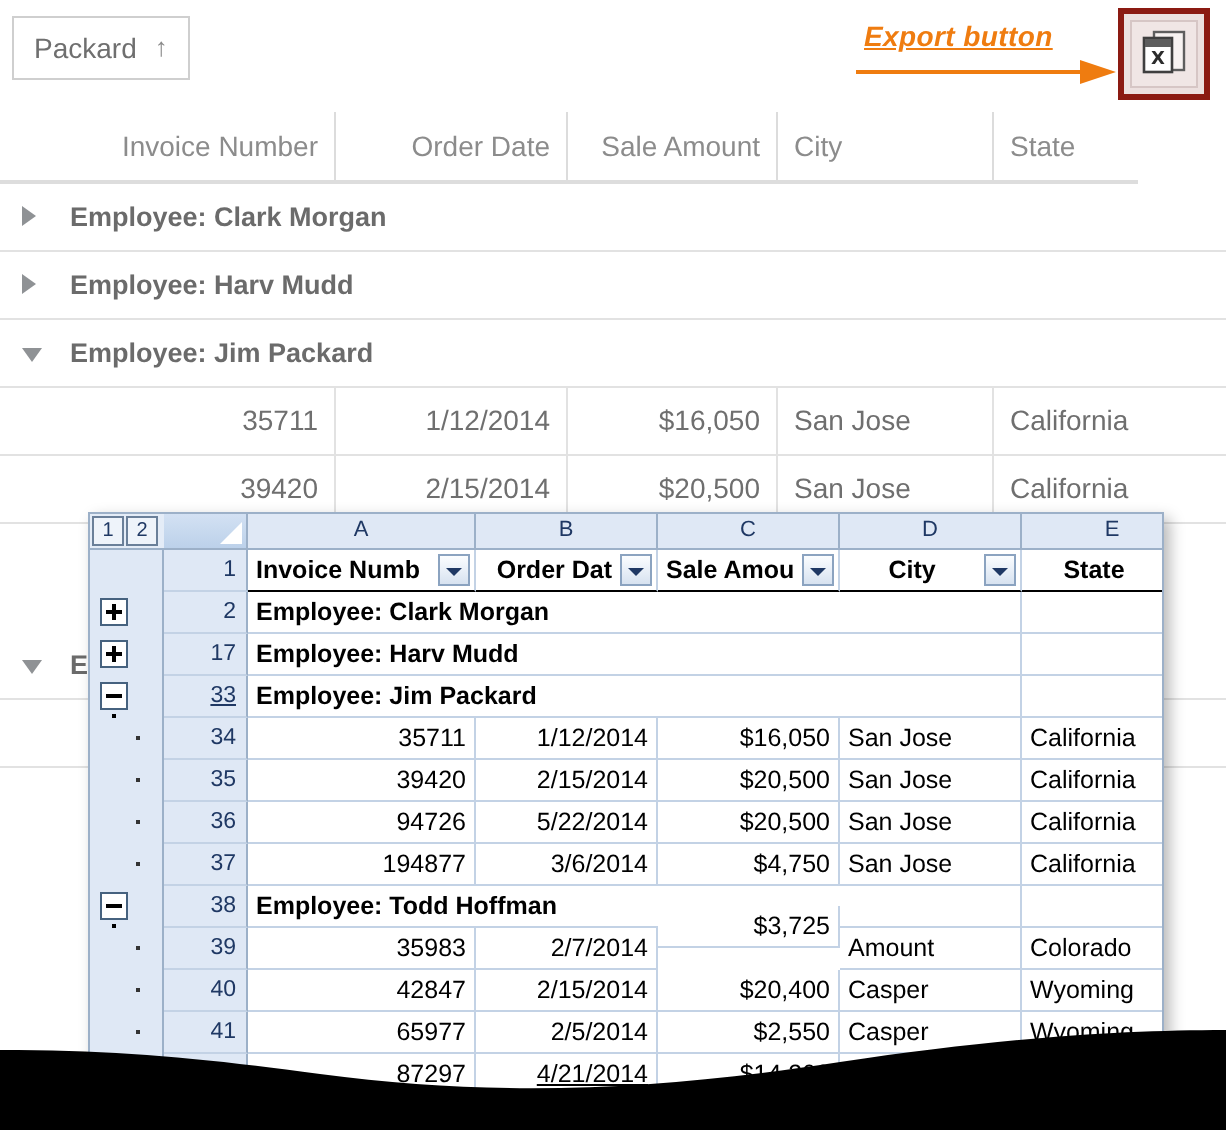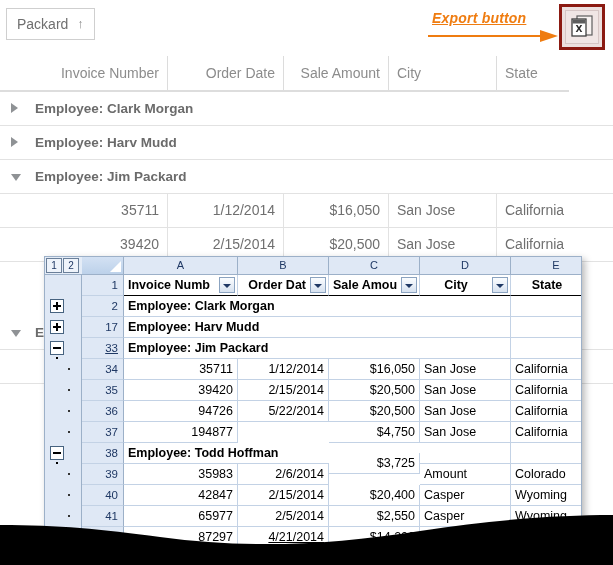--- a/index.html
+++ b/index.html
@@ -547,40 +547,41 @@
   <div class="xcell right" style="left:193px;top:144px;width:91px;">5/22/2014</div>
   <div class="xcell right" style="left:284px;top:144px;width:91px;">$20,500</div>
   <div class="xcell" style="left:375px;top:144px;width:91px;">San Jose</div>
   <div class="xcell" style="left:466px;top:144px;width:91px;">California</div>
 
   <div class="ogutter" style="top:165px;">
       <span class="odot"></span>
     </div>
   <div class="rowhdr" style="top:165px;">37</div>
   <div class="xcell right" style="left:79px;top:165px;width:114px;">194877</div>
+  <div class="xcell right" style="left:193px;top:165px;width:91px;">3/6/2014</div>
   <div class="xcell right" style="left:284px;top:165px;width:91px;">$4,750</div>
   <div class="xcell" style="left:375px;top:165px;width:91px;">San Jose</div>
   <div class="xcell" style="left:466px;top:165px;width:91px;">California</div>
 
   <div class="ogutter" style="top:186px;">
     <span class="obtn"></span>
   </div>
   <div class="rowhdr" style="top:186px;">38</div>
   <div class="xcell grp" style="left:79px;top:186px;width:296px;">Employee: Todd Hoffman</div>
   <div class="xcell" style="left:375px;top:186px;width:91px;"></div>
   <div class="xcell" style="left:466px;top:186px;width:91px;"></div>
 
   <div class="obar" style="top:205px;height:95px;"></div>
 
   <div class="ogutter" style="top:207px;">
       <span class="odot"></span>
     </div>
   <div class="rowhdr" style="top:207px;">39</div>
   <div class="xcell right" style="left:79px;top:207px;width:114px;">35983</div>
-  <div class="xcell right" style="left:193px;top:207px;width:91px;">2/6/2014</div>
+  <div class="xcell right" style="left:193px;top:207px;width:91px;">2/7/2014</div>
   <div class="xcell right" style="left:284px;top:196px;width:91px;">$3,725</div>
   <div class="xcell" style="left:375px;top:207px;width:91px;">Amount</div>
   <div class="xcell" style="left:466px;top:207px;width:91px;">Colorado</div>
 
   <div class="ogutter" style="top:228px;">
       <span class="odot"></span>
     </div>
   <div class="rowhdr" style="top:228px;">40</div>
   <div class="xcell right" style="left:79px;top:228px;width:114px;">42847</div>
   <div class="xcell right" style="left:193px;top:228px;width:91px;">2/15/2014</div>

